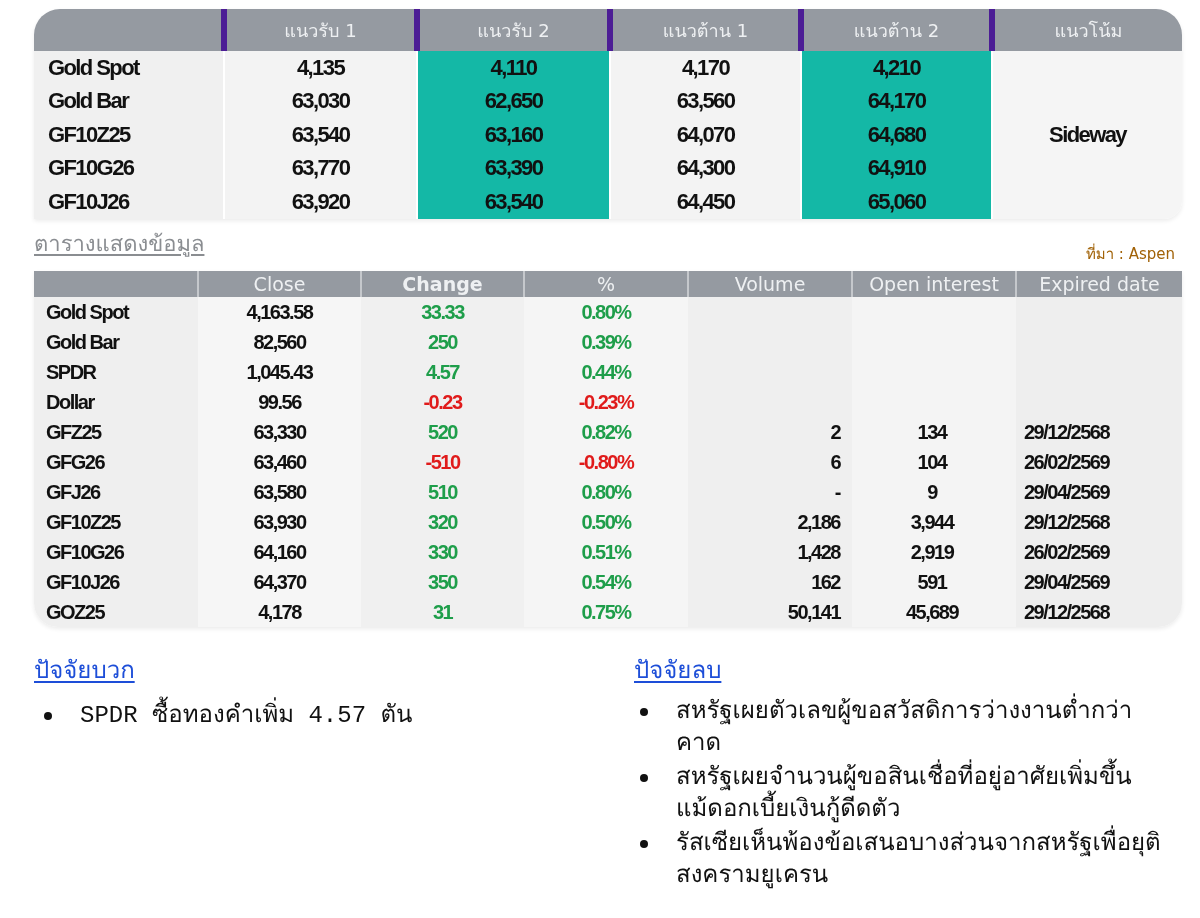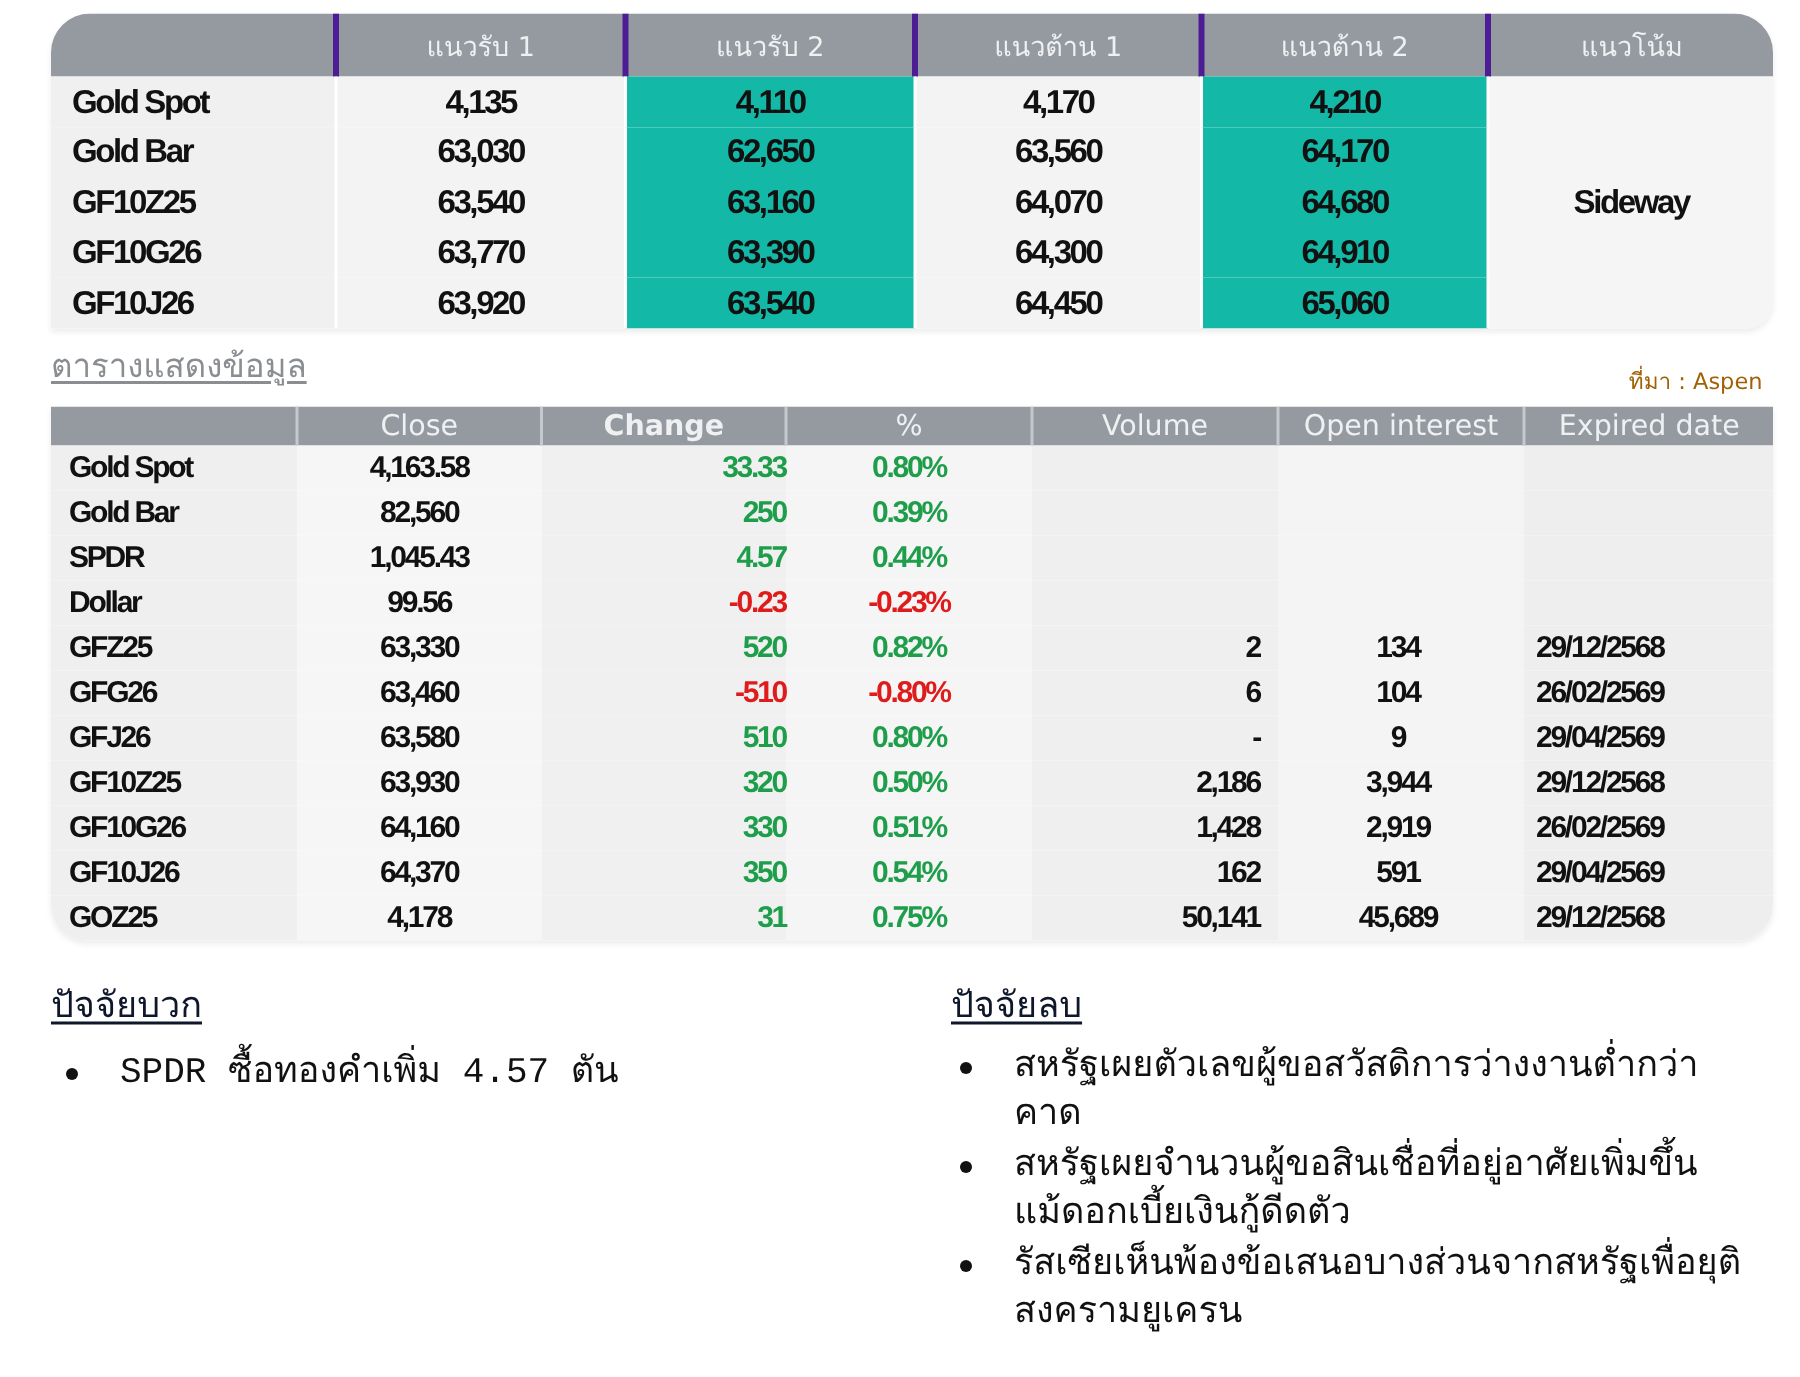--- a/index.html
+++ b/index.html
@@ -13,21 +13,21 @@
     .tbl1 {
       position: absolute; left: 34px; top: 9px; width: 1148px;
       border-radius: 26px 26px 18px 0;
       overflow: hidden;
       box-shadow: 0 2px 4px rgba(0,0,0,0.08);
     }
     .tbl1 table, .tbl2 table { border-collapse: collapse; width: 100%; table-layout: fixed; }
     .tbl1 thead th {
       background: #959aa1; color: #eef0f2; font-weight: normal;
       font-family: "DejaVu Sans", sans-serif; font-size: 18px;
-      height: 42px; border-left: 4px solid #4c1d95; text-align: center;
+      height: 42px; border-left: 6px solid #4c1d95; text-align: center;
     }
     .tbl1 thead th:first-child { border-left: none; }
     .tbl1 tbody td {
       height: 33.5px; font-size: 22px; font-weight: bold; color: #111;
       letter-spacing: -1.6px; text-align: center; background: #f3f3f3;
       border-left: 2px solid #ffffff;
     }
     .tbl1 tbody td:first-child { text-align: left; padding-left: 14px; border-left: none; background: #f0f0f0; }
     .tbl1 tbody td.alt { background: #14b8a6; }
     .tbl1 tbody td.trend { background: #f5f5f5; vertical-align: middle; }
@@ -55,32 +55,32 @@
       height: 26px; border-left: 2px solid #c5c8cc; text-align: center;
     }
     .tbl2 thead th.bold { font-weight: bold; }
     .tbl2 thead th:first-child { border-left: none; }
     .tbl2 tbody td {
       height: 30px; font-size: 20px; font-weight: bold; color: #111;
       letter-spacing: -1.5px; background: #f3f3f3; text-align: center;
     }
     .tbl2 tbody td.name { text-align: left; padding-left: 12px; background: #efefef; }
     .tbl2 tbody td.close { background: #f6f6f6; }
-    .tbl2 tbody td.chg { background: #f0f0f0; text-align: right; }
+    .tbl2 tbody td.chg { background: #f0f0f0; }
     .tbl2 tbody td.pct { background: #f5f5f5; }
     .tbl2 tbody td.vol { text-align: right; padding-right: 12px; background: #efefef; }
     .tbl2 tbody td.oi { text-align: center; padding-right: 4px; background: #f4f4f4; }
     .tbl2 tbody td.exp { text-align: left; padding-left: 8px; background: #eeeeee; }
     .pos { color: #1e9e4a !important; }
     .neg { color: #e01b1b !important; }
 
     
     .factor-title {
       position: absolute; font-size: 24px; font-family: "DejaVu Sans", sans-serif;
-      color: #0f172a; text-decoration: underline; text-underline-offset: 3px;
+      color: #1d4ed8; text-decoration: underline; text-underline-offset: 3px;
     }
     .factor-list { position: absolute; list-style: none; }
     .factor-list li {
       position: relative; padding-left: 44px; font-size: 24px; line-height: 32px;
       color: #111; font-family: Liberation Mono, monospace; margin-bottom: 2px;
     }
     .factor-list li .bullet {
       position: absolute; left: 8px; top: 12px; width: 8px; height: 8px;
       border-radius: 50%; background: #111;
     }

